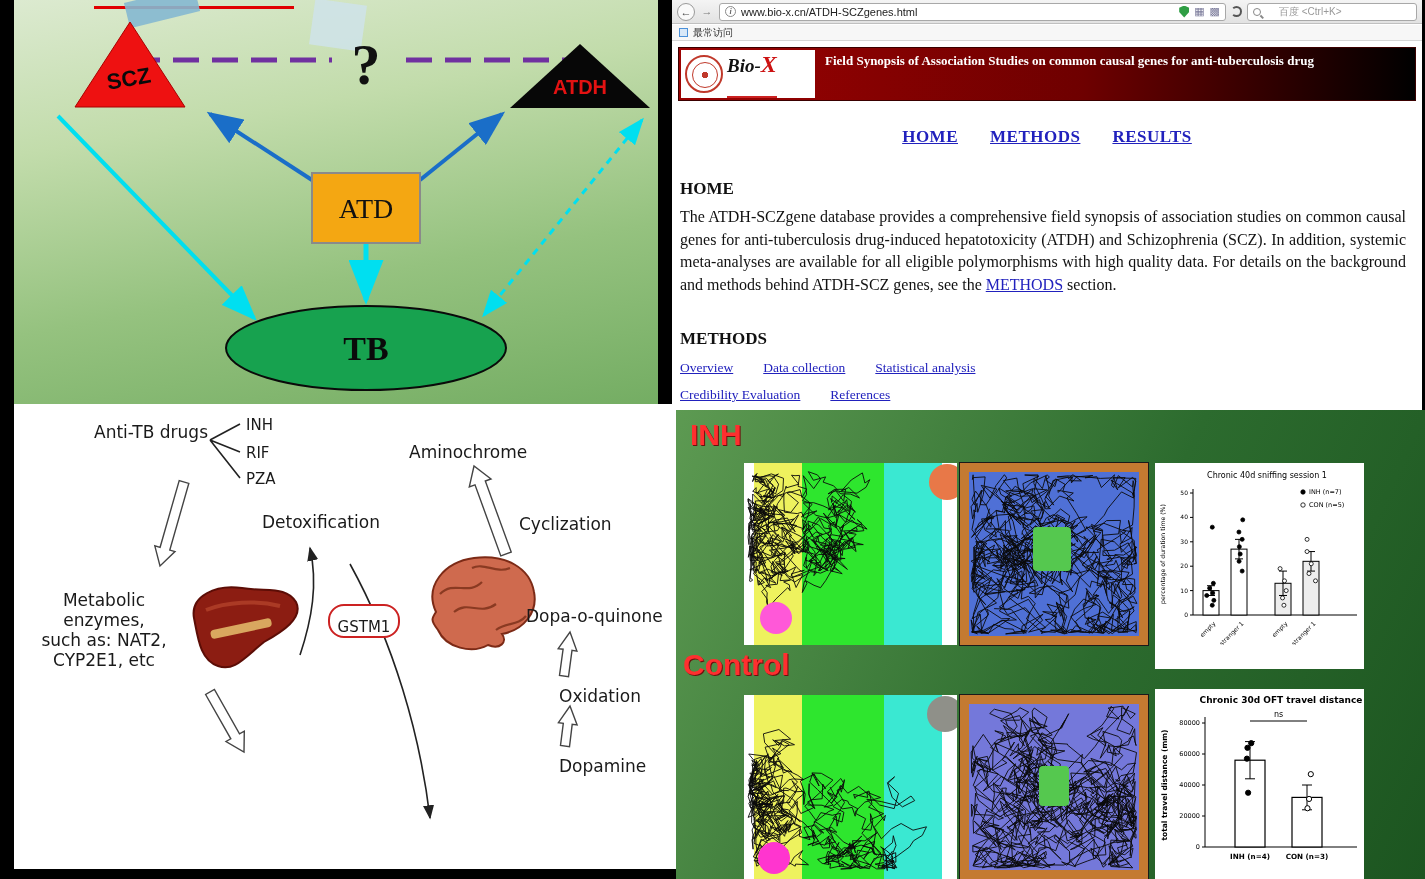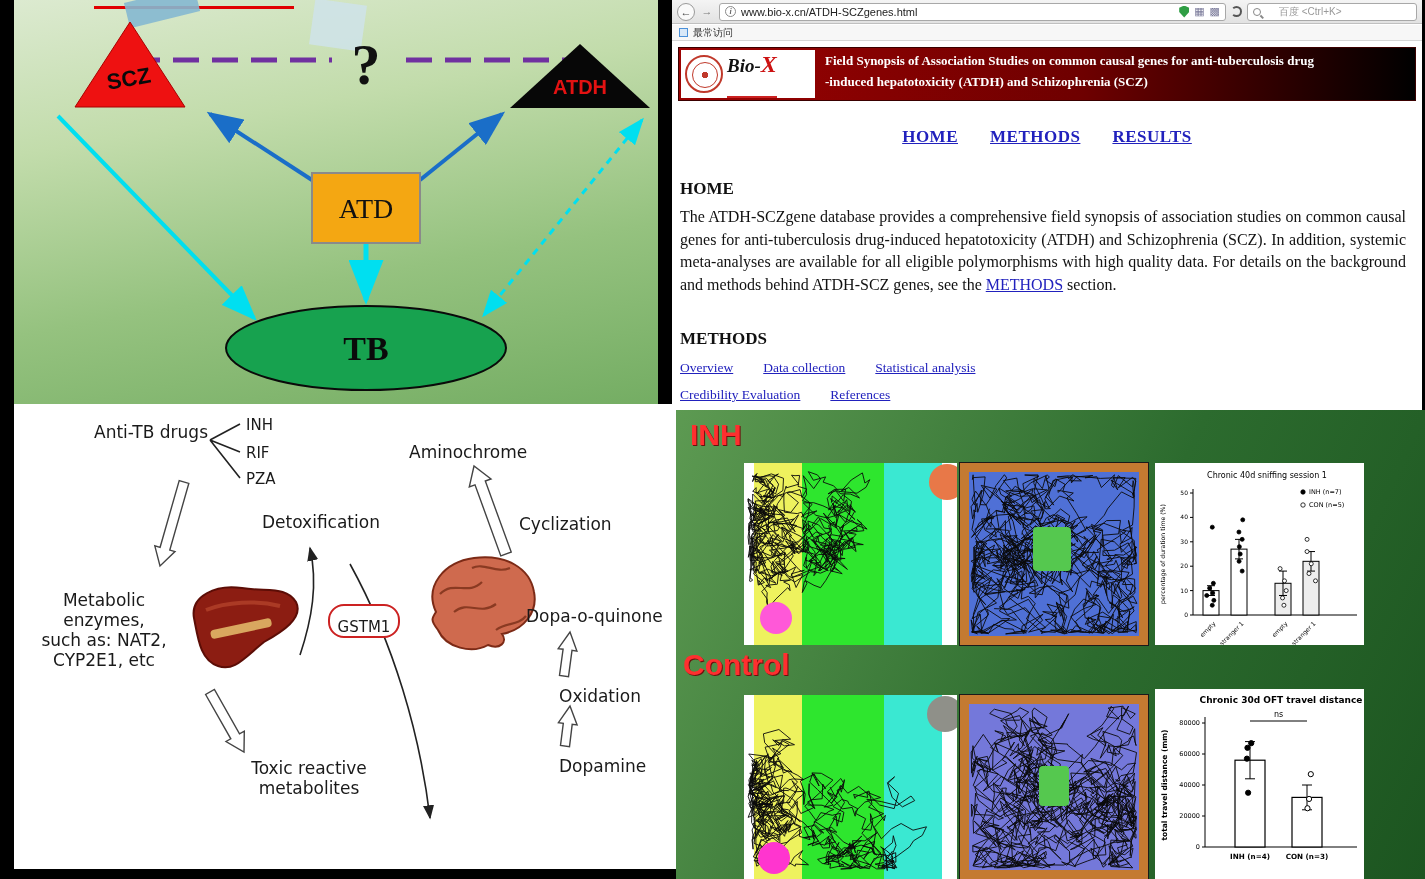--- a/index.html
+++ b/index.html
@@ -133,21 +133,20 @@
     <span>最常访问</span>
   </div>
   <div id="page" class="abs">
     <div id="banner">
       <div id="logo-box">
         <span class="seal"></span>
         <span class="bio-script"><span>Bio-</span><span class="bx">X</span></span>
       </div>
       <div id="banner-title">
         <div>Field Synopsis of Association Studies on common causal genes for anti-tuberculosis drug</div>
-        <div>-induced hepatotoxicity (ATDH) and Schizophrenia (SCZ)</div>
       </div>
     </div>
     <nav id="site-nav">
       <a>HOME</a>
       <a>METHODS</a>
       <a>RESULTS</a>
     </nav>
     <h2 class="page-h">HOME</h2>
     <p id="home-para"><span>The ATDH-SCZgene database provides a comprehensive field synopsis of association studies on common causal genes for anti-tuberculosis drug-induced hepatotoxicity (ATDH) and Schizophrenia (SCZ). In addition, systemic meta-analyses are available for all eligible polymorphisms with high quality data. For details on the background and methods behind ATDH-SCZ genes, see the </span><a>METHODS</a><span> section.</span></p>
     <h2 class="page-h">METHODS</h2>
@@ -199,24 +198,20 @@
     <div>Metabolic enzymes,</div>
       <div>such as: NAT2,</div>
       <div>CYP2E1, etc</div>
   </div>
   <div id="gstm1-box" class="abs">
       <span>GSTM1</span>
     </div>
   <div class="pw" style="left:512px;top:202px">Dopa-o-quinone</div>
   <div class="pw" style="left:545px;top:282px">Oxidation</div>
   <div class="pw" style="left:545px;top:352px">Dopamine</div>
-  <div class="pw center" style="left:230px;top:354px;width:130px">
-    <div>Toxic reactive</div>
-      <div>metabolites</div>
-  </div>
 </div>
 
 <div id="quad-br" class="abs">
   <div class="abs exp-label" style="left:14px;top:8px">INH</div>
 
   <div class="exp-row" style="top:53px;height:182px">
     <div class="chamber abs" style="left:68px;top:0;width:213px;height:182px">
       <svg id="trace-ch1" width="213" height="182">
           <path d="M86.0,91.0L86.4,91.9L89.8,94.6L101.1,95.5L87.6,96.1L91.1,94.3L90.4,104.5L87.9,108.8L93.7,97.5L83.4,90.4L80.1,86.7L82.7,75.8L85.8,79.0L83.2,90.1L93.0,98.2L87.1,101.5L79.2,87.5L86.9,102.1L80.4,90.8L88.2,86.2L89.9,88.8L100.9,78.2L112.1,88.6L108.5,74.5L94.9,85.7L94.8,86.8L87.5,87.1L95.0,75.0L99.6,62.3L97.8,68.1L113.3,67.3L112.2,64.3L97.8,72.9L95.2,81.8L88.8,84.0L83.9,94.7L73.1,83.0L77.2,87.2L65.2,83.5L61.3,97.1L72.6,100.6L69.8,112.7L72.6,109.4L66.4,108.7L50.7,119.1L44.3,114.7L32.3,100.6L40.1,101.4L40.6,88.8L42.5,92.6L54.8,106.4L57.9,108.6L60.3,107.2L47.3,110.8L52.1,124.5L58.9,111.5L47.3,114.7L62.4,108.5L76.0,103.8L84.3,107.6L70.6,100.2L75.9,99.4L79.9,90.7L86.9,85.1L73.9,87.1L70.1,77.7L80.2,91.6L88.2,76.7L86.1,88.1L88.3,94.3L92.4,79.1L92.3,79.5L81.5,89.5L67.5,77.1L83.5,81.3L90.0,91.9L103.4,106.4L89.0,95.5L92.1,92.1L89.4,93.0L75.0,79.7L73.8,73.4L71.2,81.3L68.4,77.0L71.3,74.0L86.5,68.9L84.7,62.6L90.6,58.8L92.6,65.0L76.7,55.5L66.0,67.3L54.3,78.3L44.5,83.0L54.9,90.7L64.9,78.6L51.8,86.7L42.7,75.3L37.6,64.2L49.9,70.0L57.0,73.6L65.2,80.8L61.5,89.4L52.7,80.6L41.1,85.0L25.4,87.2L40.3,98.5L41.0,109.3L26.8,109.1L35.3,100.6L50.8,89.1L62.8,88.4L76.5,103.3L72.9,101.5L70.8,88.8L60.8,76.7L47.7,90.7L49.3,92.9L40.7,105.8L27.2,115.0L19.9,100.4L18.0,96.3L6.5,92.1L6.9,104.0L5.6,118.1L6.7,118.5L8.7,117.0L6.0,114.7L7.2,105.3L7.7,92.2L6.2,83.5L15.2,87.0L18.6,92.5L14.7,100.2L28.2,94.5L34.9,81.8L23.1,83.0L28.9,71.5L42.4,85.0L30.7,97.3L26.9,103.3L29.2,111.1L44.1,108.2L35.3,101.8L42.2,107.3L27.7,112.8L15.7,109.4L23.9,106.1L38.2,112.5L26.2,99.0L15.6,84.0L29.7,77.0L34.5,71.5L28.9,79.2L37.0,83.2L52.2,85.3L62.1,87.1L58.6,80.9L71.4,69.5L72.9,69.0L78.4,71.2L68.5,77.5L61.4,72.3L48.6,85.0L45.4,73.3L47.6,72.8L38.0,60.8L23.9,59.3L37.1,58.8L50.1,56.0L45.2,61.4L29.4,59.2L31.1,70.0L37.8,75.0L52.3,79.8L41.6,68.1L29.7,61.0L40.9,52.4L29.1,41.7L39.9,52.0L24.6,50.5L9.0,44.7L18.7,46.6L4.2,35.6L4.1,38.9L15.8,54.4L7.7,52.1L4.2,44.1L7.9,54.6L4.5,67.6L7.1,63.3L12.0,69.9L8.6,77.3L7.4,75.2L4.9,90.2L4.3,94.3L8.6,82.9L12.8,75.0L22.6,82.9L12.9,97.2L10.1,92.6L8.4,77.8L8.3,79.0L20.5,69.2L33.5,67.5L35.3,64.5L30.5,53.9L15.4,49.0L7.1,45.4L6.0,40.6L6.7,47.3L15.0,62.9L5.1,62.7L5.6,70.4L5.3,75.9L5.0,81.6L4.1,74.1L5.6,61.8L6.2,58.3L21.2,66.9L28.1,61.9L33.5,61.3L46.1,59.7L54.6,51.8L46.3,67.2L39.6,55.6L51.2,68.8L43.4,55.1L32.2,56.9L17.4,64.3L24.0,71.1L24.8,63.5L38.7,79.2L43.5,68.4L38.0,64.0L38.2,74.9L52.6,62.5L45.4,61.0L59.7,65.7L58.7,56.6L63.2,60.7L60.2,74.5L59.0,89.1L47.6,81.3L50.9,90.8L45.2,84.0L30.9,79.6L41.6,92.1L34.8,90.2L32.8,87.2L29.9,94.2L17.3,88.8L8.7,102.5L6.9,87.1L8.1,72.5L14.3,63.2L22.3,50.0L8.6,42.8L8.7,31.0L20.4,42.9L25.1,48.8L33.7,44.1L19.3,43.5L7.1,39.7L4.1,36.2L6.4,50.5L18.5,59.6L7.0,62.0L12.3,49.2L8.9,57.8L19.3,56.1L23.6,56.5L14.4,60.7L29.7,53.6L16.1,50.7L15.8,47.2L24.0,64.1L21.4,61.7L9.4,69.3L7.3,63.1L6.8,50.4L5.9,55.9L17.2,68.4L4.7,65.4L4.8,60.2L14.8,53.4L17.0,43.3L17.4,49.4L24.8,51.5L24.2,67.1L12.7,75.5L10.1,83.9L13.4,91.7L13.7,97.5L6.1,91.0L11.4,87.5L16.6,90.0L21.6,99.8L5.8,106.6L14.7,107.3L17.3,96.8L6.3,97.6L6.0,95.4L5.6,83.0L14.3,88.3L25.0,76.9L14.1,63.7L16.7,79.0L22.7,70.2L17.0,70.6L8.6,71.2L8.5,70.4L6.4,76.1L22.2,72.5L11.5,86.5L12.8,78.6L6.8,73.7L15.4,89.2L5.8,91.8L13.3,94.5L27.9,94.9L39.1,90.1" fill="none" stroke="#0a0a0a" stroke-width="1" stroke-opacity="0.9" stroke-linejoin="round"></path>
           <path d="M54.0,90.0L48.5,79.0L50.6,90.4L41.5,77.8L46.6,81.4L48.1,87.6L35.9,98.7L31.3,99.1L37.8,103.1L38.7,110.8L51.6,104.1L46.5,114.3L43.6,112.4L36.7,102.9L34.1,91.3L28.2,86.0L23.6,77.4L26.4,80.5L20.7,81.3L16.7,74.7L14.1,81.3L10.9,68.7L11.1,59.6L9.9,65.0L10.1,61.8L19.3,50.6L25.5,47.7L18.3,45.5L8.0,52.2L10.6,54.7L9.4,52.6L10.7,40.7L12.3,52.5L18.9,46.1L21.4,53.6L16.0,65.4L8.3,75.2L8.3,85.3L9.2,97.4L9.0,92.3L9.4,89.5L15.8,79.7L27.5,80.6L38.0,92.8L27.7,92.0L28.1,84.5L37.4,78.2L25.8,74.6L28.3,83.2L28.5,75.9L22.1,64.0L30.4,53.8L30.3,50.5L22.0,55.9L15.2,51.6L18.6,49.5L25.4,45.9L16.0,48.2L11.3,46.8L12.8,45.6L11.3,38.0L21.4,37.4L31.5,25.4L22.2,15.1L11.3,14.7L11.4,18.7L18.3,18.6L11.3,11.9L8.6,18.6L10.0,14.0L13.1,10.4L11.5,13.3L18.9,16.2L21.0,20.3L12.9,30.6L18.3,36.1L16.9,31.5L8.7,28.3L12.1,24.6L12.1,30.1L23.6,26.4L19.9,34.1L28.1,27.5L15.3,19.5L19.9,19.3L10.3,16.0L14.5,16.8L21.5,16.6L26.0,26.3L25.7,25.9L24.1,26.3L31.6,30.9L34.6,21.2L30.0,14.1L22.3,23.8L16.3,14.5L27.3,10.9L39.5,15.3L38.9,27.5L27.0,35.7L25.9,33.1L19.0,32.9L30.7,34.7L27.2,27.2L15.6,15.2L8.0,13.1L16.1,13.9L25.3,12.7L29.1,13.4L34.4,11.0L23.6,18.0L29.0,22.1L25.1,29.6L26.2,32.4L29.4,28.7L30.7,27.0L28.2,25.4L23.7,31.2L20.0,41.7L27.8,34.8L39.9,30.7L39.9,38.9L40.4,49.2L53.3,50.6L57.5,49.2L60.4,55.4L72.9,47.9L62.3,50.7L57.4,53.9L58.2,53.4L68.0,41.4L56.7,32.6L45.6,28.6L41.1,30.1L33.6,40.6L29.5,52.2L17.0,59.6L26.5,52.2L30.4,43.0L29.0,52.2L23.6,41.4L18.5,51.7L12.5,47.0L8.9,56.5L10.5,57.2L15.2,54.8L24.6,50.9L24.8,45.3L15.4,33.2L25.8,34.7L30.9,24.0L27.7,35.0L24.3,33.3L17.4,39.4L29.0,37.7L29.5,35.3L23.1,44.5L35.1,32.0L38.7,33.6L42.2,23.1L42.1,24.9L54.7,21.2L47.5,12.2L51.0,12.7L55.6,12.4L54.1,23.4L62.8,26.0L58.0,34.5L56.1,26.6L43.1,30.0L54.4,39.5L46.9,49.4L34.5,46.6L40.5,55.2L31.4,46.3L30.8,49.0L21.8,36.3L17.5,45.1L15.5,45.2L20.6,51.6L8.8,63.3L13.9,71.1L12.8,75.2L12.9,86.8L16.5,91.7L21.7,104.1L9.7,93.5L9.9,82.4L8.1,94.8L11.4,95.2L9.6,99.6L12.1,109.8L12.7,105.8L18.0,111.9L23.7,118.4L21.5,110.5L17.2,97.8L10.5,108.6L9.6,111.0L20.5,119.4L14.3,122.1L12.8,111.8L9.5,107.8L9.2,99.0L12.3,98.9L12.0,102.5L15.0,110.5L20.4,109.0L31.9,120.2L20.9,115.4L26.7,124.6L21.8,122.4L33.3,121.2L34.5,111.2L33.6,110.6L25.4,115.8L27.7,115.7L31.3,110.3L28.5,98.5L37.8,111.4L36.1,117.6L46.6,116.9L39.6,118.9L45.3,121.8L46.1,127.7L43.8,124.6L32.0,135.9L25.9,143.0L24.3,144.6L22.6,139.1L23.2,129.7L14.7,117.3L15.0,121.5L20.5,114.7L23.6,116.4L25.8,114.8L25.1,121.1L17.7,128.6L23.3,136.2L23.8,149.1L36.1,154.4" fill="none" stroke="#0a0a0a" stroke-width="1" stroke-opacity="0.9" stroke-linejoin="round"></path>
@@ -225,21 +220,21 @@
       <div class="zone-circle" style="left:16px;top:139px;width:32px;height:32px;background:#ff58d8"></div>
       <div class="zone-circle" style="left:185px;top:1px;width:36px;height:36px;background:#e87848"></div>
     </div>
     <div class="field f1 abs" style="left:284px;top:0;width:188px;height:182px">
       <svg id="trace-of1" width="170" height="164">
           <path d="M68.4,82.0L66.1,80.2L58.7,76.2L57.9,89.5L70.5,84.3L68.6,93.7L58.0,88.2L61.8,82.8L48.1,97.0L38.2,98.8L49.2,83.6L48.8,74.4L50.5,73.2L36.8,79.0L47.1,92.5L52.2,95.6L41.4,89.9L37.4,83.5L42.0,80.9L38.2,95.4L41.0,104.1L34.7,116.5L49.0,126.5L53.8,113.8L52.9,98.9L39.3,106.5L35.6,116.2L28.1,106.5L33.5,118.1L17.7,101.9L4.9,92.1L8.3,100.7L3.1,116.7L16.7,132.7L8.4,124.0L5.8,110.0L16.7,117.5L13.7,111.3L4.3,110.2L14.0,101.7L9.9,90.2L11.9,86.7L6.5,88.6L5.7,85.8L5.5,75.5L16.9,78.1L31.7,76.8L16.4,83.0L2.1,89.1L9.2,94.2L6.2,94.5L4.2,97.7L3.1,102.0L17.0,85.6L25.1,82.4L33.3,86.1L43.8,88.9L49.1,100.2L48.0,112.2L44.9,97.1L34.6,88.4L39.9,73.8L47.8,70.6L63.5,63.7L67.2,61.2L53.9,55.5L56.2,45.9L53.8,31.2L43.1,43.9L59.3,47.8L72.9,46.1L73.9,39.4L70.3,27.5L63.3,33.2L62.6,36.9L47.0,47.7L53.8,45.3L65.1,48.7L74.3,59.1L66.4,54.1L67.5,63.4L80.5,53.7L83.3,61.4L88.7,68.3L81.7,76.0L90.8,65.7L94.9,79.0L101.7,87.8L101.7,103.2L104.0,90.1L112.8,102.4L101.8,117.4L89.8,121.4L92.1,133.0L94.4,135.6L81.6,147.1L76.2,147.6L90.0,158.0L92.4,155.9L94.0,160.9L81.6,158.1L91.8,158.1L95.5,146.7L94.2,135.7L91.9,132.6L82.7,143.1L86.9,145.4L78.1,132.1L91.9,136.2L94.7,149.0L93.8,145.4L87.4,131.4L99.9,136.2L98.6,123.7L82.3,117.3L65.7,102.9L63.0,92.5L63.3,87.8L59.0,73.5L45.8,64.3L31.0,80.8L33.1,86.9L31.0,95.8L34.7,93.4L27.5,80.5L42.2,89.9L28.6,90.3L24.6,92.3L31.6,98.8L33.1,90.6L42.7,78.0L46.0,92.1L42.4,103.1L59.1,115.6L64.7,99.9L70.5,93.8L78.9,97.6L85.2,95.6L94.7,93.0L91.1,90.1L74.2,77.3L58.8,77.9L45.5,88.2L47.5,88.6L56.7,76.8L62.1,67.1L54.9,67.6L43.6,84.4L47.2,84.0L44.8,74.1L39.5,58.4L25.6,57.2L27.4,65.0L15.9,58.0L12.6,46.9L24.3,46.6L25.2,44.1L16.9,47.7L21.8,55.2L23.0,43.3L12.4,55.7L2.5,65.4L5.9,60.6L9.9,51.4L21.4,43.4L17.1,32.9L11.2,32.6L12.5,18.1L5.4,32.9L3.0,27.2L6.5,19.1L16.9,33.0L27.8,17.1L12.2,13.4L21.0,26.3L27.0,13.5L35.4,2.7L37.7,5.9L26.7,21.6L38.9,36.1L32.0,29.1L48.1,38.0L37.2,29.0L35.8,39.0L34.9,41.1L36.1,40.3L27.0,38.5L33.4,40.0L36.9,24.7L51.4,21.0L63.6,16.7L77.9,17.9L64.2,24.3L51.0,41.1L34.8,35.5L37.5,37.2L40.0,31.7L49.8,27.4L63.8,17.2L62.9,21.8L72.9,37.7L61.9,39.0L71.3,50.7L72.2,56.7L69.2,46.0L61.1,53.0L66.0,41.2L64.9,33.8L55.7,36.2L39.7,25.0L42.7,24.1L29.9,16.0L31.7,22.2L45.9,31.4L38.1,24.7L46.0,36.7L53.4,48.6L42.4,34.5L34.2,30.5L42.2,30.3L36.1,27.0L46.2,14.2L60.7,24.1L63.0,30.7L77.7,19.6L86.6,6.9L96.0,12.3L93.8,19.5L105.0,29.0L90.6,24.0L79.9,35.2L75.8,27.1L80.2,17.5L76.9,4.0L73.4,16.6L65.1,6.1L64.9,11.6L72.7,27.2L76.7,36.9L81.4,36.5L70.0,30.7L60.6,21.1L55.7,21.8L53.9,11.7L69.9,4.2L55.7,3.0L69.0,2.9L65.1,19.1L69.2,30.8L65.8,23.4L63.6,22.5L50.8,17.7L36.7,18.9L50.7,24.3L66.8,23.6L54.2,30.8L49.8,18.7L52.7,20.4L49.2,14.9L47.8,6.1L34.5,8.6L43.8,19.8L53.6,19.2L61.7,10.8L78.2,3.0L80.4,5.0L76.6,8.1L86.0,14.6L87.7,8.2L76.9,24.9L84.7,33.1L79.6,23.9L84.0,8.5L99.8,5.1L88.2,4.9L97.8,3.9L102.9,4.0L115.2,5.0L121.4,5.4L131.3,6.4L143.1,5.9L156.1,5.6L149.3,15.8L163.7,5.3L166.8,9.3L164.1,22.3L164.2,20.6L165.0,24.8L164.0,17.2L164.1,8.7L164.4,10.0L163.5,14.9L149.3,3.6L144.6,15.5L142.5,13.3L145.5,2.8L132.4,15.5L127.8,4.7L116.0,5.8L122.6,3.7L123.8,3.5L107.6,4.9L102.4,10.9L103.3,5.0L99.2,6.4L103.9,2.7L112.4,8.9L100.2,8.7L103.4,5.1L89.3,20.4L88.8,18.3L104.3,21.0L97.8,26.0L107.6,41.3L116.3,57.1L117.0,58.2L100.1,66.2L95.1,65.6L99.7,63.0L83.7,57.3L95.8,46.7L87.9,42.6L85.1,49.9L71.5,54.4L58.0,68.7L53.5,61.5L53.0,62.3L53.4,59.0L56.9,54.7L68.9,46.1L72.0,55.8L77.3,46.0L84.3,42.7L99.1,50.1L100.7,43.8L91.6,37.0L80.6,47.2L78.9,46.8L88.9,60.7L103.2,51.7L91.4,47.4L105.3,61.0L95.8,55.8L94.7,69.3L102.5,54.9L108.8,53.3L98.9,62.3L107.7,65.3L100.0,55.5L84.7,67.3L74.7,82.1L73.9,71.6L66.6,59.2L49.6,44.3L58.0,61.3L70.5,77.6L57.0,69.7L54.5,85.4L46.1,72.4L43.1,68.2L58.8,75.6L73.2,85.3L83.9,102.1L81.8,109.3L65.7,98.5L49.9,85.0L56.3,91.2L44.6,87.3L56.8,93.1L62.1,108.5L70.0,95.8L80.4,95.1L77.2,106.2L73.2,122.7L60.3,121.1L70.5,115.5L83.7,113.9L98.0,123.1L96.8,131.3L106.2,122.7L110.5,105.8L120.7,97.9L107.4,101.6L121.0,115.4L122.6,109.1L132.0,112.1L124.1,123.0L130.0,123.7L114.1,132.2L116.2,145.9L119.2,146.5L133.7,140.1L150.3,150.8L150.0,139.8L160.1,137.6L151.6,128.1L142.1,145.0L130.1,160.2L117.6,146.0L127.1,147.7L116.3,152.4L119.8,144.8L118.6,153.6L135.2,160.8L137.3,159.1L133.4,161.1L123.2,159.9L119.4,159.4L129.6,148.0L131.1,133.1L117.0,116.3L122.8,129.4L131.9,135.6L127.0,151.9L139.9,161.7L151.6,152.7L144.1,158.1L130.5,152.8L133.1,160.9L128.9,160.1L128.6,157.2L127.4,155.0L123.6,160.6L112.2,160.4L101.6,157.5L97.3,159.9L100.5,149.3L105.6,137.2L114.7,127.0L127.0,132.5L115.0,136.5L101.7,144.7L112.4,158.1L101.8,159.9L106.8,153.6L123.4,161.0L133.8,152.4L143.4,159.5L142.5,158.0L144.4,142.3L134.6,158.8L128.8,143.9L142.1,146.0L129.5,158.6L136.1,151.2L126.6,157.8L122.0,145.7L134.2,161.8L136.8,149.1L147.9,155.9L163.0,158.3L167.1,160.5L167.2,149.6L156.9,153.7L153.7,159.9L157.8,159.3L143.0,159.1L158.5,155.1L160.8,139.0L158.8,152.7L158.7,159.4L166.5,158.2L167.5,158.3L166.8,152.7L161.5,157.4L161.0,158.0L148.8,144.3L149.1,160.6L159.0,160.1L150.6,154.1L165.1,138.9L159.0,125.5L150.0,129.0L150.5,145.4L149.0,135.1L139.4,129.0L134.8,112.4L151.0,126.2L143.1,110.2L157.2,106.5L166.7,116.1L164.0,120.3L160.8,122.8L164.0,112.6L153.4,112.4L160.1,100.4L151.2,99.2L146.9,88.3L145.4,92.2L136.2,93.7L152.7,107.1L148.2,114.1L160.4,129.6L167.9,131.5L164.3,124.2L152.2,130.8L148.6,126.3L144.0,123.0L142.2,136.1L144.0,136.1L142.8,120.9L142.5,110.5L128.1,113.7L129.9,100.2L130.7,83.6L132.2,67.3L145.3,69.8L161.1,85.4L159.8,93.5L150.6,85.1L137.9,87.5L140.8,86.0L134.1,78.6L133.9,83.4L146.7,83.6L135.1,94.6L119.2,86.0L118.9,79.2L103.1,87.6L114.3,82.8L122.3,69.8L127.3,62.8L113.7,73.5L107.7,64.3L108.7,70.1L100.8,58.5L116.6,67.3L115.0,64.3L122.0,71.9L131.9,60.6L124.6,59.2L137.6,48.6L151.5,48.4L149.6,61.9L133.8,63.2L135.2,78.7L145.6,78.2L159.2,70.8L163.9,80.6L167.4,91.4L164.7,91.9L167.2,91.4L166.7,82.3L166.1,74.0L166.2,84.0L165.2,68.5L150.7,58.4L152.3,71.2L163.1,55.4L162.3,65.9L151.0,71.8L152.4,80.3L163.6,68.7L167.6,83.4L163.7,90.1L165.6,83.5L152.6,93.6L158.2,96.5L159.3,84.1L166.2,86.1L152.1,85.7L153.0,92.8L152.1,109.1L156.7,105.9L165.6,107.2L165.9,120.8L160.7,125.5L146.4,111.9L144.8,122.1L151.1,107.4L155.9,106.5L163.5,102.1L162.3,90.1L145.8,82.6L154.5,83.1L167.8,75.1L156.2,88.8L152.5,91.8L163.5,92.5L159.0,88.8L152.1,99.9L140.7,97.8L135.0,106.3L142.3,107.7L148.3,107.3L156.1,109.8L157.7,117.3L162.3,119.9L148.5,135.7L153.6,145.8L146.2,133.6L140.2,130.6L155.3,139.9L165.2,134.8L151.6,144.6L146.3,147.5L158.4,157.7L158.5,149.3L143.4,161.6L126.4,152.3L121.0,161.1L115.6,159.3L99.2,160.5L94.1,154.3L86.3,160.3L71.6,159.4L87.9,144.5L73.7,139.6L87.4,140.6L86.0,153.9L87.3,158.3L97.7,160.1L94.8,160.1L96.0,161.7L98.3,161.2L84.8,148.5L95.7,162.0L84.7,158.4L72.1,161.2L73.9,160.6L57.4,146.8L66.2,131.6L59.4,124.3L52.3,127.1L53.3,115.9L69.0,113.7L66.5,108.1L59.2,112.3L57.4,111.2L67.4,120.8L78.6,113.3L86.1,119.8L96.7,131.1L91.6,144.3L87.3,129.9L97.7,144.4L93.7,157.8L100.6,160.4L112.1,158.9L106.5,149.5L123.2,134.9L127.9,122.5L120.4,127.3L117.9,119.4L115.5,134.6L120.7,126.7L129.3,126.8L139.6,141.4L152.8,124.7L149.2,110.2L133.1,98.2L145.3,99.9L151.4,102.3L139.7,117.4L140.8,113.7L137.3,107.0L142.5,105.5L133.8,104.7L138.2,112.6L129.4,99.5L129.1,107.5L117.6,94.6L130.3,88.9L125.8,97.8L116.3,80.8L99.5,69.6L103.4,71.3L90.1,83.4L92.4,97.5L91.7,100.0L83.1,111.8L88.7,96.1L93.3,113.0L92.2,107.1L103.8,120.0L97.3,108.9L100.6,98.6L94.7,84.3L91.7,80.1L106.4,71.8L97.3,75.0L104.6,90.1L116.8,75.8L104.0,78.8L94.9,68.0L96.6,53.2L110.2,45.6L118.1,44.8L101.5,57.8L96.2,62.4L106.2,48.9L102.0,56.0L104.7,56.0L95.9,55.6L87.5,71.1L91.0,69.3L95.6,70.9L92.1,71.6L75.6,63.0L64.1,68.5L73.1,84.2L68.3,67.9L63.7,77.8L54.2,93.3L61.3,101.0L44.4,86.6L34.5,73.0L47.0,83.7L56.1,84.1L42.5,89.9L43.7,98.0L55.3,88.3L55.3,97.5L50.5,88.6L34.4,85.1L45.5,93.2L62.0,90.9L46.4,99.2L56.6,110.8L48.9,100.0L38.8,89.5L31.9,95.2L45.0,85.2L61.6,89.7L77.7,87.9L63.4,96.1L76.5,79.6L85.3,72.9L72.9,85.5L56.6,76.2L54.8,78.4L48.7,81.3L41.7,78.7L34.6,81.6L47.4,75.2L38.5,67.3L47.9,75.8L36.5,61.1L36.4,48.6L30.7,56.6L40.0,72.7L48.2,63.6L35.3,64.3L42.0,57.5L39.3,44.3L44.3,42.0L28.0,43.2L15.1,49.4L21.5,45.3L17.4,46.6L20.6,36.7" fill="none" stroke="#0a0a0a" stroke-width="1" stroke-opacity="0.9" stroke-linejoin="round"></path>
           <path d="M68.4,82.0L65.3,91.1L75.7,102.0L65.8,92.4L62.7,74.1L83.2,71.2L101.7,86.1L118.8,66.8L111.1,85.2L127.7,65.2L115.3,85.7L101.1,78.4L91.2,74.9L105.6,63.8L121.6,54.1L133.0,58.9L116.9,54.9L125.2,63.9L105.6,81.6L119.0,99.1L128.0,84.1L122.1,97.4L130.3,104.5L139.2,105.8L129.0,102.8L113.0,92.8L123.4,83.3L124.8,79.4L135.8,98.5L128.2,100.0L142.7,100.0L162.7,82.4L163.2,67.6L159.5,48.3L161.9,59.6L153.7,58.1L163.5,53.0L165.1,35.1L165.3,19.3L166.8,6.4L144.8,5.8L148.7,18.0L142.0,8.0L163.3,20.8L164.7,26.1L152.5,19.9L138.6,36.8L135.3,43.2L124.8,54.6L134.9,51.3L156.8,59.5L148.8,65.1L128.2,77.9L129.5,80.5L112.8,80.3L98.0,100.4L94.9,80.7L83.2,86.6L91.8,95.1L91.2,110.8L72.3,100.3L73.0,112.0L60.9,93.7L71.9,107.1L87.4,96.7L87.9,81.5L95.6,92.3L103.2,91.6L97.2,76.6L118.8,94.0L137.3,104.2L137.8,123.4L133.5,108.5L131.4,115.4L140.1,102.6L129.1,91.6L143.3,88.8L137.7,78.1L127.3,67.1L133.1,74.0L133.6,57.9L122.5,52.4L126.6,64.8L112.4,84.6L95.6,99.4L83.2,95.1L75.9,81.9L70.3,75.5L62.7,77.3L52.9,82.2L68.2,65.8L71.6,58.3L70.1,55.6L84.6,65.7L90.0,45.1L74.3,54.1L61.3,41.1L56.5,41.5L55.4,34.4L33.4,32.5L42.2,45.6L34.7,36.1L52.1,52.7L38.5,40.2L59.8,56.0L40.7,39.7L47.6,32.0L48.9,33.1L69.5,45.6L76.2,29.4L74.4,41.1L69.8,52.1L90.8,48.5L98.8,51.8L82.3,45.4L61.2,24.8L43.3,44.8L23.5,64.8L5.6,78.8L14.8,82.2L6.4,66.3L19.0,47.2L5.7,57.8L27.1,38.5L30.1,56.6L16.8,57.1L21.8,50.0L28.2,59.1L48.8,70.6L44.1,49.6L33.5,29.6L16.2,15.2L2.1,34.7L3.6,46.8L8.0,31.3L8.7,40.3L14.4,22.3L16.1,4.9L4.3,5.6L3.4,7.5L4.1,2.8L5.0,18.8L7.0,39.8L4.6,38.1L5.7,44.0L3.0,57.5L13.1,72.6L11.3,83.0L6.9,69.3L17.6,71.3L9.1,85.9L28.6,85.8L27.9,78.5L30.3,89.3L11.6,68.6L31.3,88.3L36.4,75.6L31.2,62.4L46.7,72.2L46.6,78.5L52.9,78.0L68.1,79.8L71.0,82.6L91.2,91.4L108.8,101.7L87.2,97.2L79.8,107.2L66.3,125.9L65.8,110.1L50.6,112.8L41.0,111.4L47.0,95.7L36.1,110.3L57.8,109.4L56.4,89.4L43.6,94.1L23.5,93.4L35.8,97.5L39.2,86.5L33.2,81.3L25.8,68.6L41.5,63.9L39.2,69.7L48.4,84.9L55.7,65.4L66.9,68.6L62.6,71.3L65.4,61.6L47.6,74.6L67.1,54.6L69.2,56.0L52.2,66.7L66.4,53.8L76.6,60.0L65.9,61.5L45.3,74.5L38.5,69.9L30.1,66.6L8.1,70.5L5.5,88.8L2.2,103.2L4.3,116.9L22.5,105.3L16.0,122.8L36.1,119.7L15.6,121.6L35.0,104.1L55.3,117.8L37.6,119.8L26.3,117.8L17.4,115.3L9.2,126.2L4.4,142.2L4.9,159.1L3.7,160.6L2.2,147.8L4.7,156.1L3.3,160.4L18.8,161.0L11.6,160.7L19.7,160.9L40.8,146.5L32.7,146.8L17.7,137.0L19.4,141.2L12.1,159.1L6.1,159.6L14.8,158.2L34.1,148.3L54.9,158.8L36.6,161.9L57.4,160.8L52.2,158.1L58.3,159.0L45.6,160.1L44.2,157.2L36.0,156.6L24.8,152.2L19.3,161.8L14.1,159.7L7.8,154.1L12.9,161.6L11.3,142.7L9.4,142.1L28.9,125.6L30.4,113.6L12.0,126.0L3.1,146.7L11.2,142.3L3.2,156.6L19.5,143.0L9.1,124.2L11.4,114.5L32.0,112.2L37.3,99.9L24.3,97.8L9.5,109.4L6.8,113.8L8.7,109.4L14.6,104.6L6.1,102.1L4.8,89.5L4.7,75.0L25.8,58.6L20.4,65.2L36.1,78.7L47.2,75.1L55.8,96.3L52.8,108.0L32.7,103.2L10.9,95.2L6.7,85.0L4.6,101.1L7.0,91.4L15.2,72.0L4.9,93.6L4.8,102.7L5.9,100.4L7.1,79.8L21.0,90.1L12.8,85.4L16.3,94.8L15.0,79.0L6.2,84.5L25.6,73.1L18.2,91.9L32.8,88.5L47.0,73.4L57.1,89.0L65.6,107.4L52.9,118.9L47.1,117.2L49.0,121.0L30.3,135.0L35.9,137.3L38.3,137.3L59.5,127.3L73.6,148.3L59.6,160.1L76.5,155.6L65.5,146.0L56.1,135.7L38.7,142.6L35.5,138.0L30.8,120.9L34.6,99.4L55.7,86.2L49.6,92.7L35.0,73.1L34.0,92.6L43.7,77.5L35.2,79.9L38.4,98.6L29.3,113.4L8.9,98.0L21.0,109.4L4.8,120.2L4.8,103.6L14.3,105.8L16.3,107.3L6.3,101.7L4.2,96.1L3.6,108.3L5.4,103.8L2.7,109.7L5.6,95.4L5.9,113.5L27.5,130.9L9.1,140.1L5.1,156.5L3.0,157.9L8.4,161.8L2.3,159.8L16.2,159.1L14.2,160.8L32.0,148.7L47.4,147.9L30.4,139.0L41.1,123.6L56.0,101.6L42.1,120.0L56.4,116.8L39.6,125.4L60.5,141.5L54.7,161.5L52.6,158.7L53.2,153.9L74.1,142.2L58.6,157.4L42.3,137.4L25.1,136.6" fill="none" stroke="#0a0a0a" stroke-width="1" stroke-opacity="0.9" stroke-linejoin="round"></path>
         </svg>
       <div class="center-zone" style="left:64px;top:55px;width:38px;height:44px"></div>
     </div>
-    <div class="chart-panel abs" style="left:479px;top:0;width:209px;height:182px">
+    <div class="chart-panel abs" style="left:479px;top:0;width:209px;height:206px">
       <svg id="chart1" width="209" height="182">
           <text x="112" y="15" font-size="8" text-anchor="middle" fill="#000" font-family="&quot;DejaVu Sans&quot;,sans-serif">Chronic 40d sniffing session 1</text>
           <circle cx="148" cy="29" r="2.2" fill="#000" stroke="#000" stroke-width="0.8"></circle>
           <text x="154" y="31" font-size="6.5" text-anchor="start" fill="#000" font-family="&quot;DejaVu Sans&quot;,sans-serif">INH (n=7)</text>
           <circle cx="148" cy="42" r="2.2" fill="#fff" stroke="#000" stroke-width="0.8"></circle>
           <text x="154" y="44" font-size="6.5" text-anchor="start" fill="#000" font-family="&quot;DejaVu Sans&quot;,sans-serif">CON (n=5)</text>
           <line x1="38" y1="152" x2="202" y2="152" stroke="#000" stroke-width="1"></line>
           <line x1="38" y1="152" x2="38" y2="26" stroke="#000" stroke-width="1"></line>
           <line x1="35" y1="152" x2="38" y2="152" stroke="#000" stroke-width="1"></line>
           <text x="33" y="154" font-size="6" text-anchor="end" fill="#000" font-family="&quot;DejaVu Sans&quot;,sans-serif">0</text>

